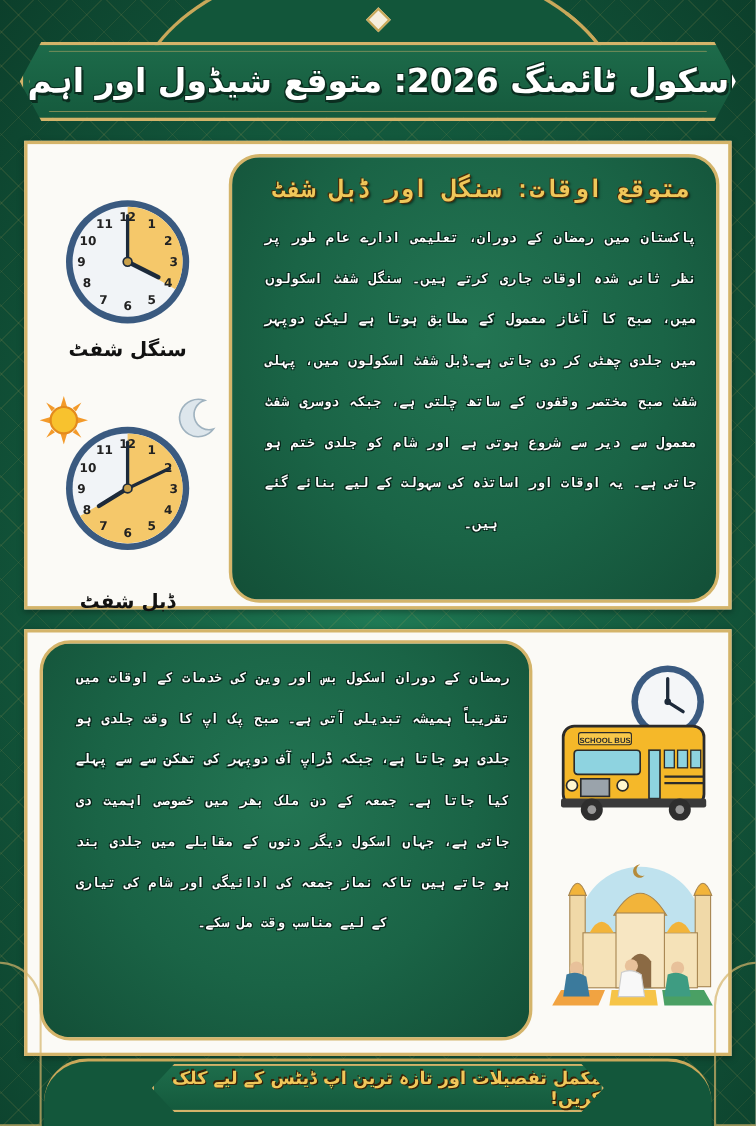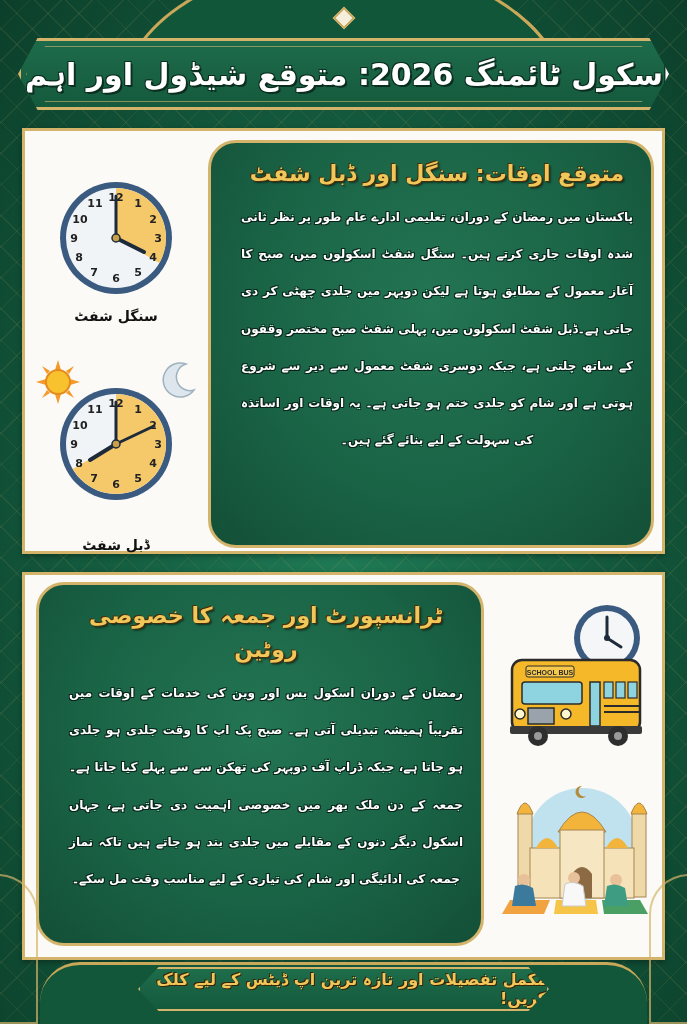--- a/index.html
+++ b/index.html
@@ -49,37 +49,38 @@
     box-shadow: 0 2px 6px rgba(0,0,0,0.35);
   }
   .panel-1 { left: 22px; top: 128px; width: 643px; height: 426px; }
   .panel-2 { left: 22px; top: 572px; width: 643px; height: 388px; }
   .card {
     position: absolute;
     background: radial-gradient(ellipse at 50% 40%, #237553 0%, #1a6446 55%, #134f37 100%);
     border: 3px solid #d4b46a; border-radius: 28px;
     color: #fff; direction: rtl; text-align: center;
     padding: 14px 18px 12px 30px;
+    font-family: Liberation Mono, monospace;
   }
   .card-1 { left: 208px; top: 140px; width: 446px; height: 408px; }
   .card-2 { left: 36px; top: 582px; width: 448px; height: 364px; }
   .card-title {
     color: #f0c75a; font-size: 22px; font-weight: bold; line-height: 34px;
     text-shadow: 1px 1px 0 #4a2e08, -1px -1px 0 #4a2e08, 2px 2px 2px rgba(0,0,0,0.5);
     margin-bottom: 8px;
   }
   .card-body {
     font-size: 12px; line-height: 37.2px; font-weight: bold;
     text-align: justify; text-align-last: center;
     text-shadow: 1px 1px 0 #08241a, -1px -1px 0 #08241a, 1px -1px 0 #08241a, -1px 1px 0 #08241a;
   }
   .clock-wrap { position: absolute; }
   .clock-label {
     position: absolute; width: 160px; text-align: center; direction: rtl;
-    font-size: 14px; font-weight: bold; color: #111;
+    font-size: 18px; font-weight: bold; color: #111;
   }
   .illus { position: absolute; }
   .footer-band {
     position: absolute; left: 40px; top: 962px; width: 607px; height: 62px;
     border-top: 3px solid #c9a85a; border-radius: 40px 40px 0 0;
     background: #13573b;
   }
   .footer-btn {
     position: absolute; left: 138px; top: 967px; width: 411px; height: 44px;
     background: linear-gradient(180deg, #1e6d4b, #145a3d);
@@ -184,21 +185,20 @@
 <div class="clock-label" style="left:36px; top:513px;margin-top:24px;">ڈبل شفٹ</div>
 
 <div class="card card-1">
   <div class="card-title">متوقع اوقات: سنگل اور ڈبل شفٹ</div>
   <div class="card-body">پاکستان میں رمضان کے دوران، تعلیمی ادارے عام طور پر نظر ثانی شدہ اوقات جاری کرتے ہیں۔ سنگل شفٹ اسکولوں میں، صبح کا آغاز معمول کے مطابق ہوتا ہے لیکن دوپہر میں جلدی چھٹی کر دی جاتی ہے۔ڈبل شفٹ اسکولوں میں، پہلی شفٹ صبح مختصر وقفوں کے ساتھ چلتی ہے، جبکہ دوسری شفٹ معمول سے دیر سے شروع ہوتی ہے اور شام کو جلدی ختم ہو جاتی ہے۔ یہ اوقات اور اساتذہ کی سہولت کے لیے بنائے گئے ہیں۔</div>
 </div>
 
 <div class="panel panel-2"></div>
 
 <div class="card card-2">
-  <div class="card-title">ٹرانسپورٹ اور جمعہ کا خصوصی روٹین</div>
   <div class="card-body">رمضان کے دوران اسکول بس اور وین کی خدمات کے اوقات میں تقریباً ہمیشہ تبدیلی آتی ہے۔ صبح پک اپ کا وقت جلدی ہو جلدی ہو جاتا ہے، جبکہ ڈراپ آف دوپہر کی تھکن سے سے پہلے کیا جاتا ہے۔ جمعہ کے دن ملک بھر میں خصوصی اہمیت دی جاتی ہے، جہاں اسکول دیگر دنوں کے مقابلے میں جلدی بند ہو جاتے ہیں تاکہ نماز جمعہ کی ادائیگی اور شام کی تیاری کے لیے مناسب وقت مل سکے۔</div>
 </div>
 
 <div class="illus" style="left:500px; top:602px;">
   <svg width="150" height="148" viewBox="0 0 150 148">
     <g>
       <circle cx="107" cy="36" r="33" fill="#3a5a80"></circle>
       <circle cx="107" cy="36" r="27" fill="#f4f6f8"></circle>
       <line x1="107" y1="36" x2="107" y2="15" stroke="#1d2a3a" stroke-width="3" stroke-linecap="round"></line>
       <line x1="107" y1="36" x2="121" y2="45" stroke="#1d2a3a" stroke-width="3" stroke-linecap="round"></line>

